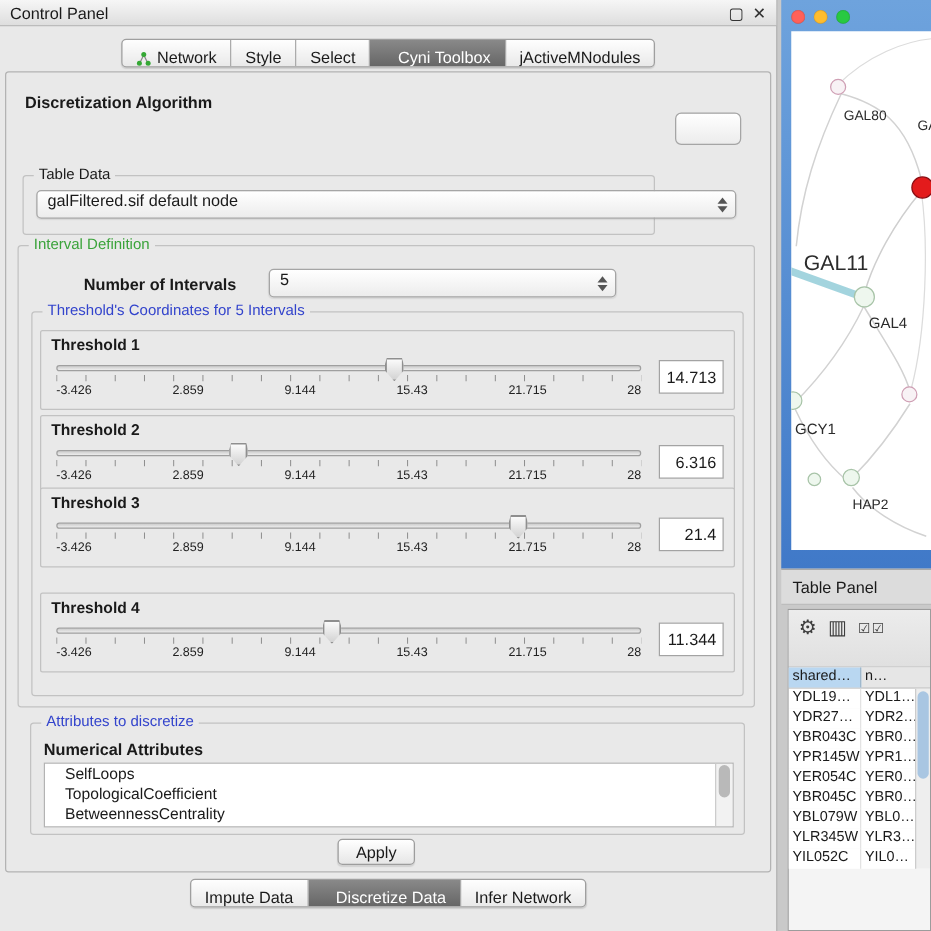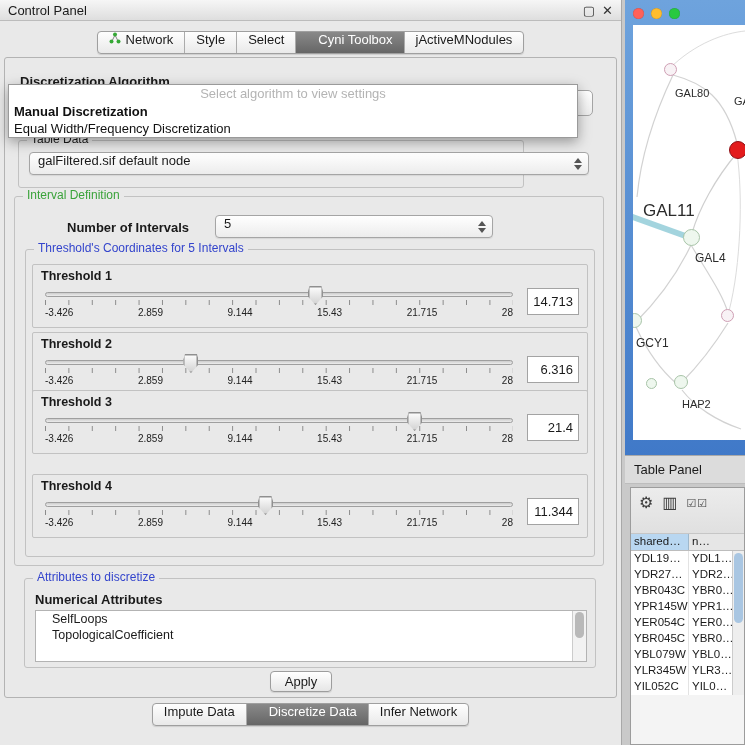--- a/index.html
+++ b/index.html
@@ -8,21 +8,21 @@
 
   
   .control-panel { position:absolute; left:0; top:0; width:622px; height:745px; background:#e9e9e9; border-right:1px solid #a8a8a8; }
   .titlebar { height:21px; background:linear-gradient(#f6f6f6,#dedede); border-bottom:1px solid #bcbcbc; display:flex; align-items:center; padding:0 8px; }
   .titlebar .title { font-size:13px; color:#1a1a1a; }
   .win-btns { margin-left:auto; display:flex; gap:7px; align-items:center; }
   .win-btn { font-size:13px; color:#333; cursor:default; line-height:1; }
 
   .tabs-row { position:absolute; left:0; top:31px; width:100%; display:flex; justify-content:center; }
   .seg { display:flex; border:1px solid #9f9f9f; border-radius:4px; overflow:hidden; height:23px; background:linear-gradient(#fefefe,#e9e9e9); box-shadow:0 1px 1px rgba(0,0,0,.12); }
-  .seg-item { display:flex; align-items:flex-start; gap:5px; padding:0 11px; font-size:13px; border-right:1px solid #ababab; white-space:nowrap; }
+  .seg-item { display:flex; align-items:flex-end; gap:5px; padding:0 11px; font-size:13px; border-right:1px solid #ababab; white-space:nowrap; }
   .seg-item:last-child { border-right:none; }
   .seg-item.selected { background:linear-gradient(#898989,#666666); color:#fff;padding-left:22px; }
 
   .panel-border { position:absolute; left:4px; top:57px; width:613px; height:641px; border:1px solid #b3b3b3; border-radius:3px; }
 
   .algo-label { position:absolute; left:20px; top:74px; font-size:13px; font-weight:bold; z-index:5; }
   .combo-sliver { position:absolute; left:540px; top:90px; width:53px; height:26px; border:1px solid #a5a5a5; border-radius:5px; background:linear-gradient(#ffffff,#ececec); z-index:6; }
 
   .popup { position:absolute; left:8px; top:84px; width:570px; height:54px; background:#ffffff; border:1px solid #9a9a9a; box-shadow:0 4px 12px rgba(0,0,0,.35); z-index:40; }
   .popup-placeholder { height:18px; line-height:18px; text-align:center; color:#b4b4b4; font-size:13px; }
@@ -125,25 +125,20 @@
           <span>jActiveMNodules</span>
         </div>
     </div>
   </div>
 
   <div class="panel-border"></div>
 
   <div class="algo-label">Discretization Algorithm</div>
   <div class="combo-sliver"></div>
 
-  <div class="popup">
-    <div class="popup-placeholder">Select algorithm to view settings</div>
-    <div class="popup-opt bold">Manual Discretization</div>
-    <div class="popup-opt">Equal Width/Frequency Discretization</div>
-  </div>
 
   <div class="tgroup" style="left:18px; top:140px; width:506px; height:48px;">
     <span class="tgroup-title">Table Data</span>
     <div class="combo" style="position:absolute; left:10px; top:11px; width:560px;">
       <span>galFiltered.sif default node</span>
       <span class="arrows">
           <span class="arr-up"></span>
           <span class="arr-dn"></span>
         </span>
     </div>
@@ -249,20 +244,21 @@
       </div>
     </div>
   </div>
 
   <div class="tgroup" style="left:24px; top:578px; width:572px; height:90px;">
     <span class="tgroup-title t-blue">Attributes to discretize</span>
     <div class="attr-sub">Numerical Attributes</div>
     <div class="attr-list">
       <div class="attr-item">SelfLoops</div>
       <div class="attr-item">TopologicalCoefficient</div>
+      <div class="attr-item">BetweennessCentrality</div>
       <div class="v-scroll">
           <div class="v-thumb"></div>
         </div>
     </div>
   </div>
 
   <div class="apply-btn">Apply</div>
 
   <div class="bottom-tabs">
     <div class="seg">

